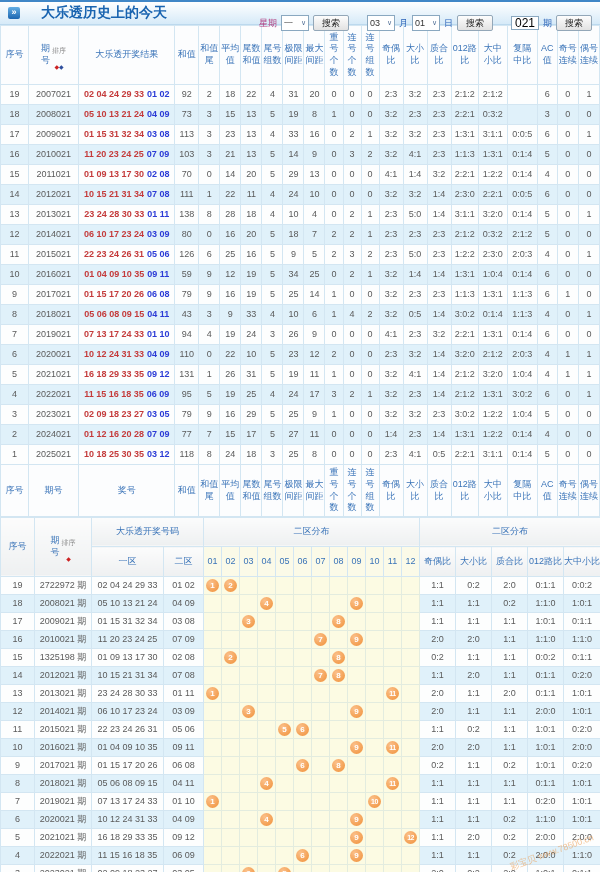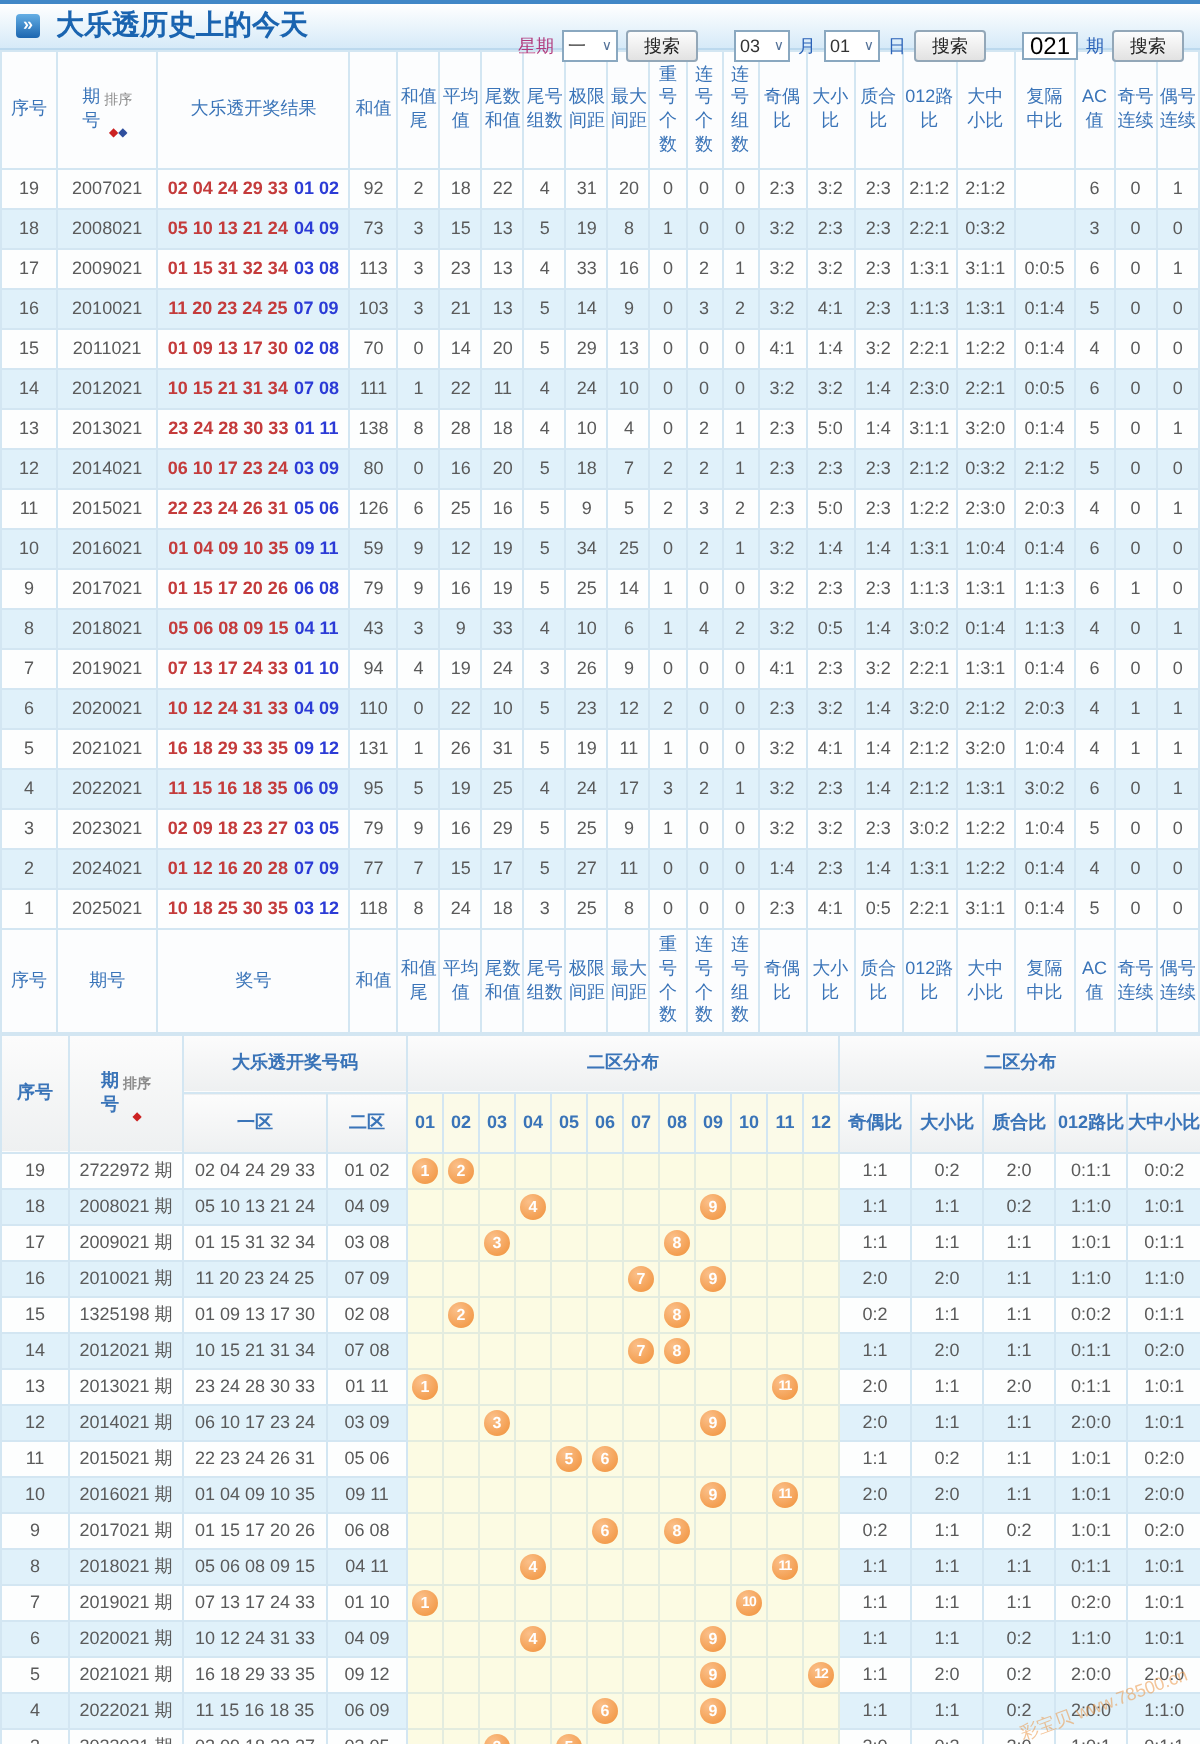--- a/index.html
+++ b/index.html
@@ -3,21 +3,21 @@
 <meta charset="utf-8">
 <style>
   html,body{margin:0;padding:0;background:#fff;}
   .page{width:600px;height:872px;position:relative;overflow:hidden;background:#fff;
         font-family:"Liberation Sans","DejaVu Sans",sans-serif;}
   
   .topbar{height:25px;background:linear-gradient(#ffffff,#d6eaf8);border-top:2px solid #4187c7;
           border-bottom:1px solid #bcd9ee;display:flex;align-items:center;padding:0 8px;box-sizing:border-box;}
   .icon-sq{width:12px;height:12px;border-radius:2px;background:linear-gradient(#64aee4,#1c66b0);
            color:#fff;font-size:9px;line-height:11px;text-align:center;font-weight:bold;flex:0 0 auto;}
-  .title{color:#1a64b0;font-size:14px;font-weight:bold;margin-left:8px;}
+  .title{color:#1a64b0;font-size:14px;font-weight:bold;margin-left:21px;}
   .controls{margin-left:auto;display:flex;align-items:center;gap:4px;font-size:9px;margin-top:20px;}
   .lbl-week{color:#b13a7d;}
   .lbl-blue{color:#2a62b8;}
   .fakesel{border:1px solid #8aa8c0;background:#fff;height:14px;padding:0 2px;display:inline-flex;
            align-items:center;color:#333;min-width:22px;justify-content:space-between;}
   .fakesel .arr{color:#557399;font-size:7px;margin-left:3px;}
   .btn{border:1px solid #93a7b8;background:linear-gradient(#fdfdfd,#e2e2e2);border-radius:2px;
        height:16px;padding:0 8px;font-size:9px;color:#222;line-height:14px;}
   .gap{width:10px;}
   .issue-input{width:26px;height:12px;border:1px solid #8aa8c0;font-size:12px;text-align:center;
@@ -30,21 +30,21 @@
   #t1 tbody td{height:19px;line-height:1.1;}
   #t1 tbody tr:nth-child(odd){background:#fdfefe;}
   #t1 tbody tr:nth-child(even){background:#e0f1fa;}
   .front{color:#c43b3b;font-weight:bold;letter-spacing:0;}
   .back{color:#2b3bd6;font-weight:bold;margin-left:3px;}
   .hd-flex{display:flex;align-items:center;justify-content:center;gap:2px;}
   .sortw{font-size:7px;color:#8a8a8a;line-height:1.1;}
   .dm-r{color:#cc2222;font-size:6px;}
   .dm-b{color:#2f4f9e;font-size:6px;}
   
-  #t2 thead th{background:linear-gradient(#fcfcfc,#eef0f1);font-weight:bold;}
+  #t2 thead th{background:linear-gradient(#fcfcfc,#eef0f1);}
   #t2 thead th.yhd2{background:#fbfae8;}
   #t2 tbody td{height:17px;line-height:1.1;}
   #t2 tbody tr:nth-child(odd){background:#fdfefe;}
   #t2 tbody tr:nth-child(even){background:#e0f1fa;}
   #t2 tbody td.ycell{background:#fcfbe3;border-color:#e3ecdf;}
   .ball{display:inline-block;width:13px;height:13px;border-radius:50%;
         background:radial-gradient(circle at 35% 30%,#fbc08a,#f09038);color:#fff;font-weight:bold;
         font-size:8px;line-height:13px;text-align:center;}
   .ball.two{font-size:7px;letter-spacing:-0.5px;}
   .watermark{position:absolute;right:4px;bottom:14px;transform:rotate(-20deg);

